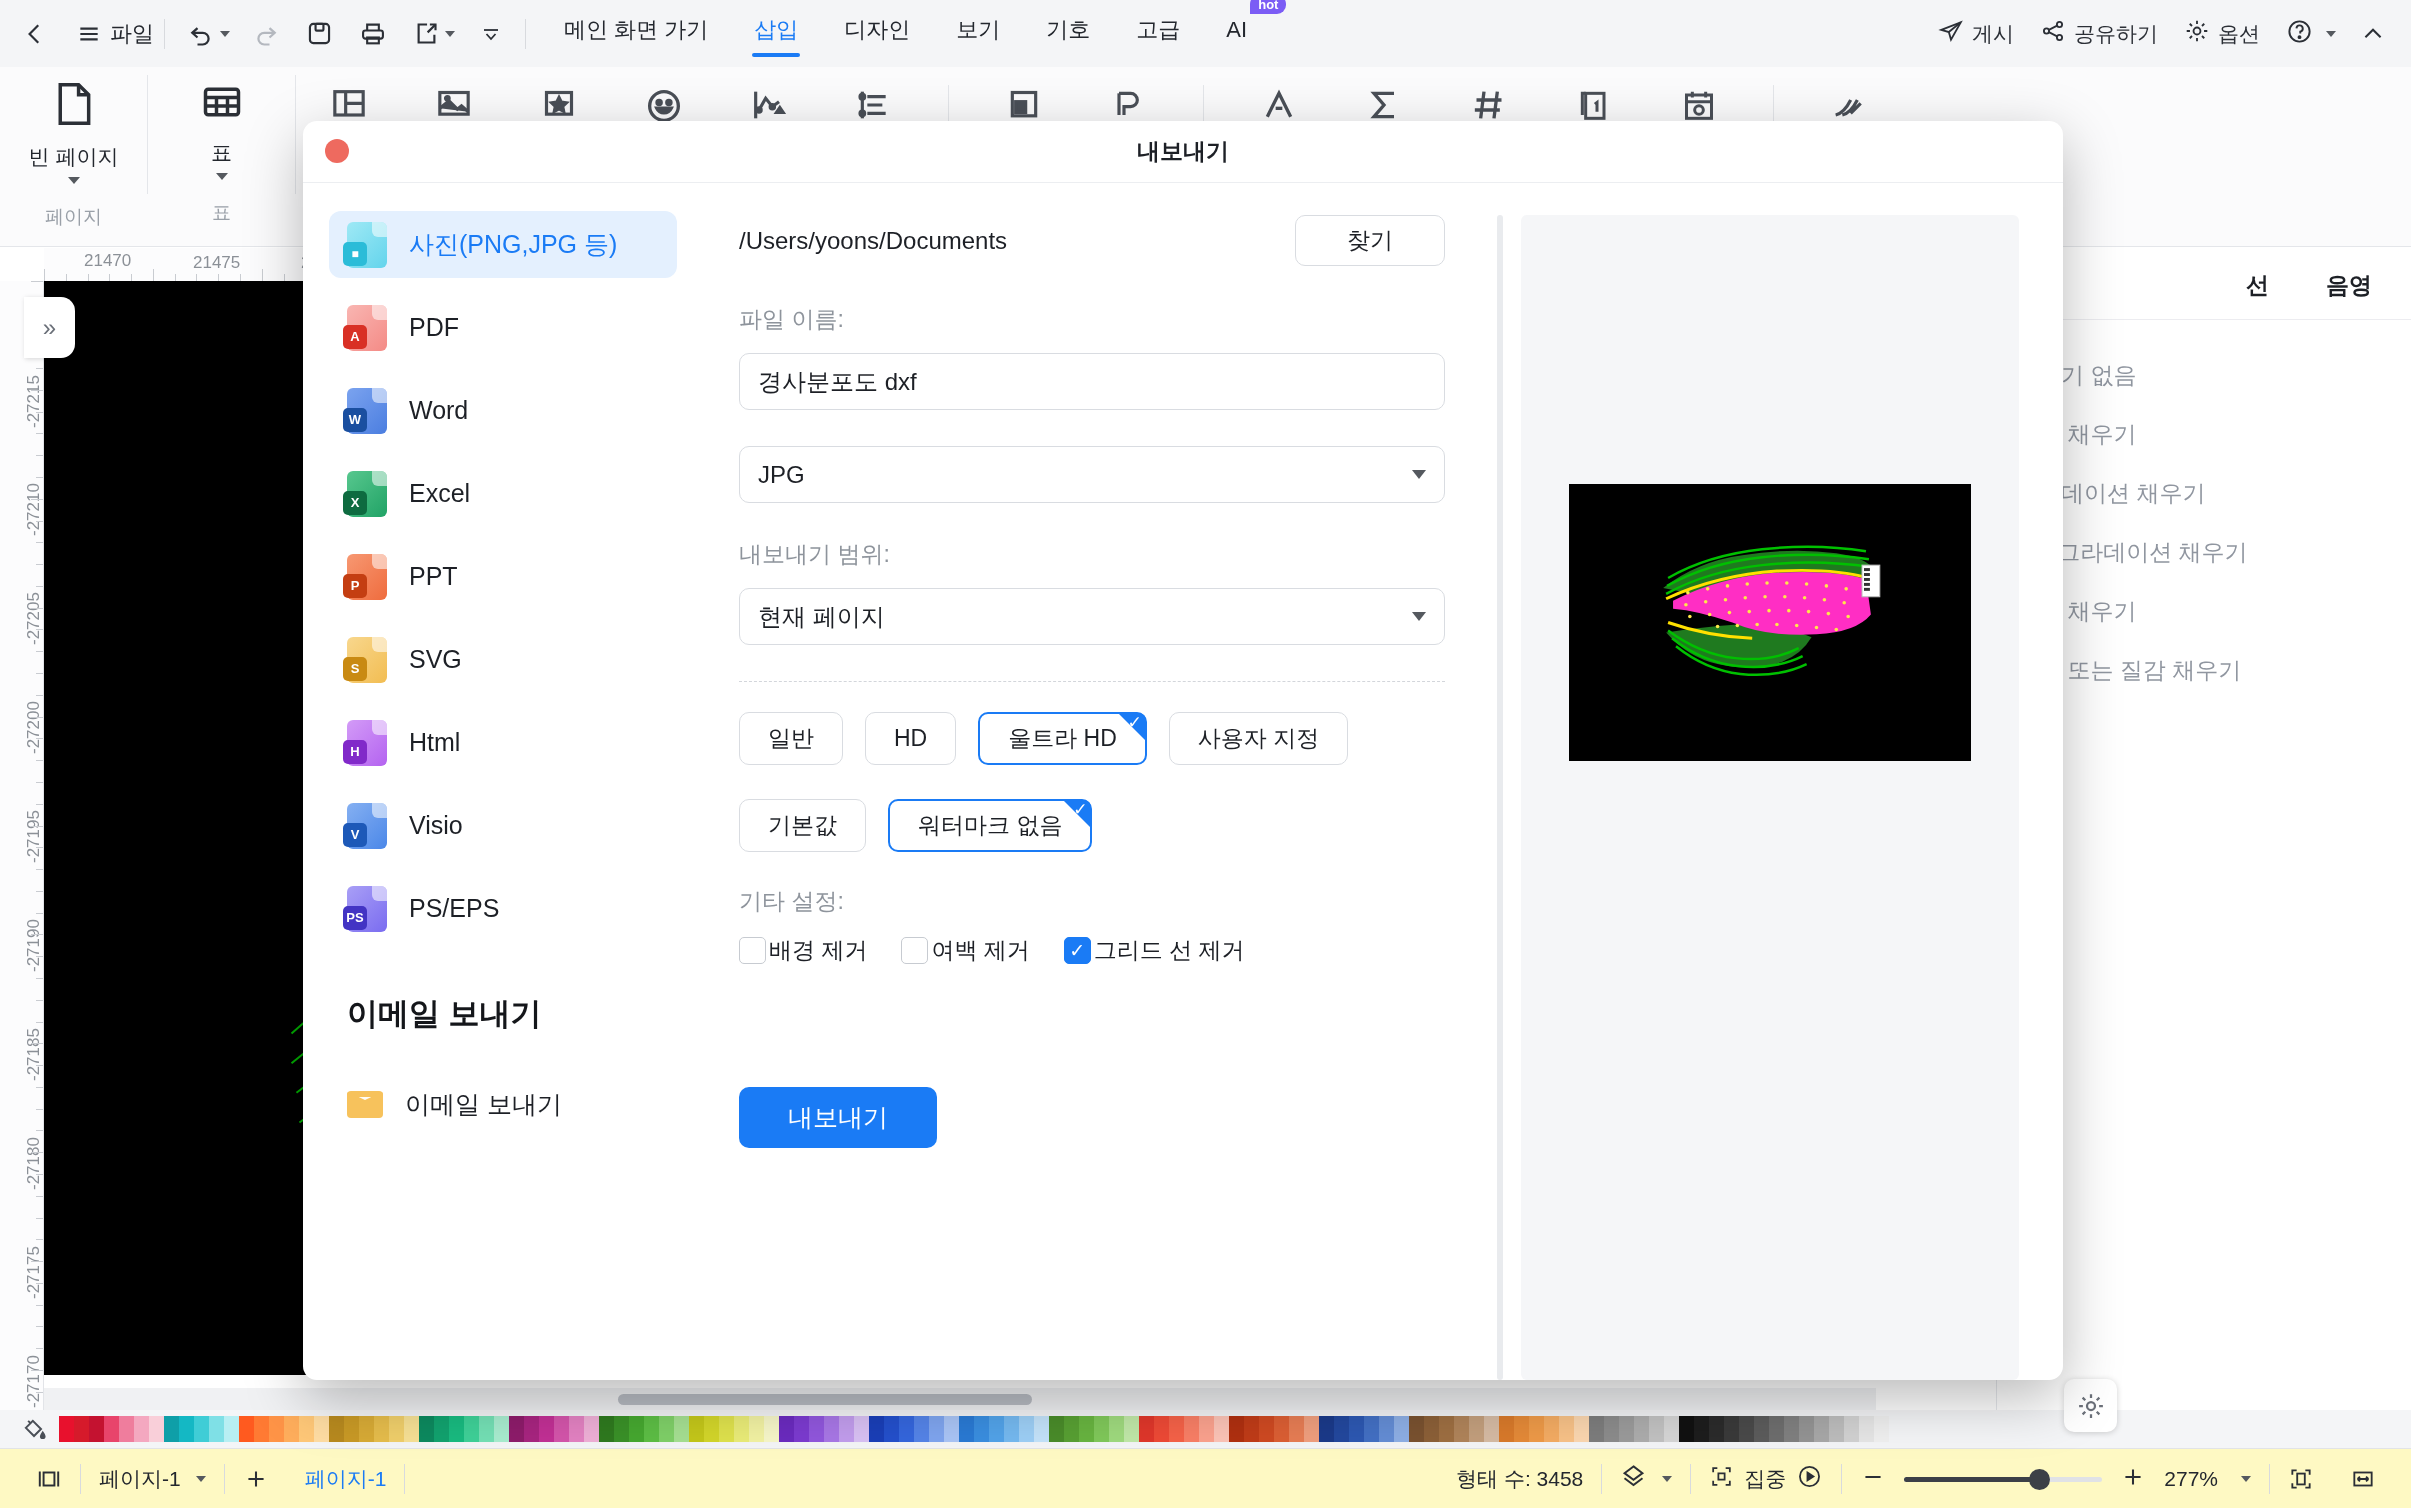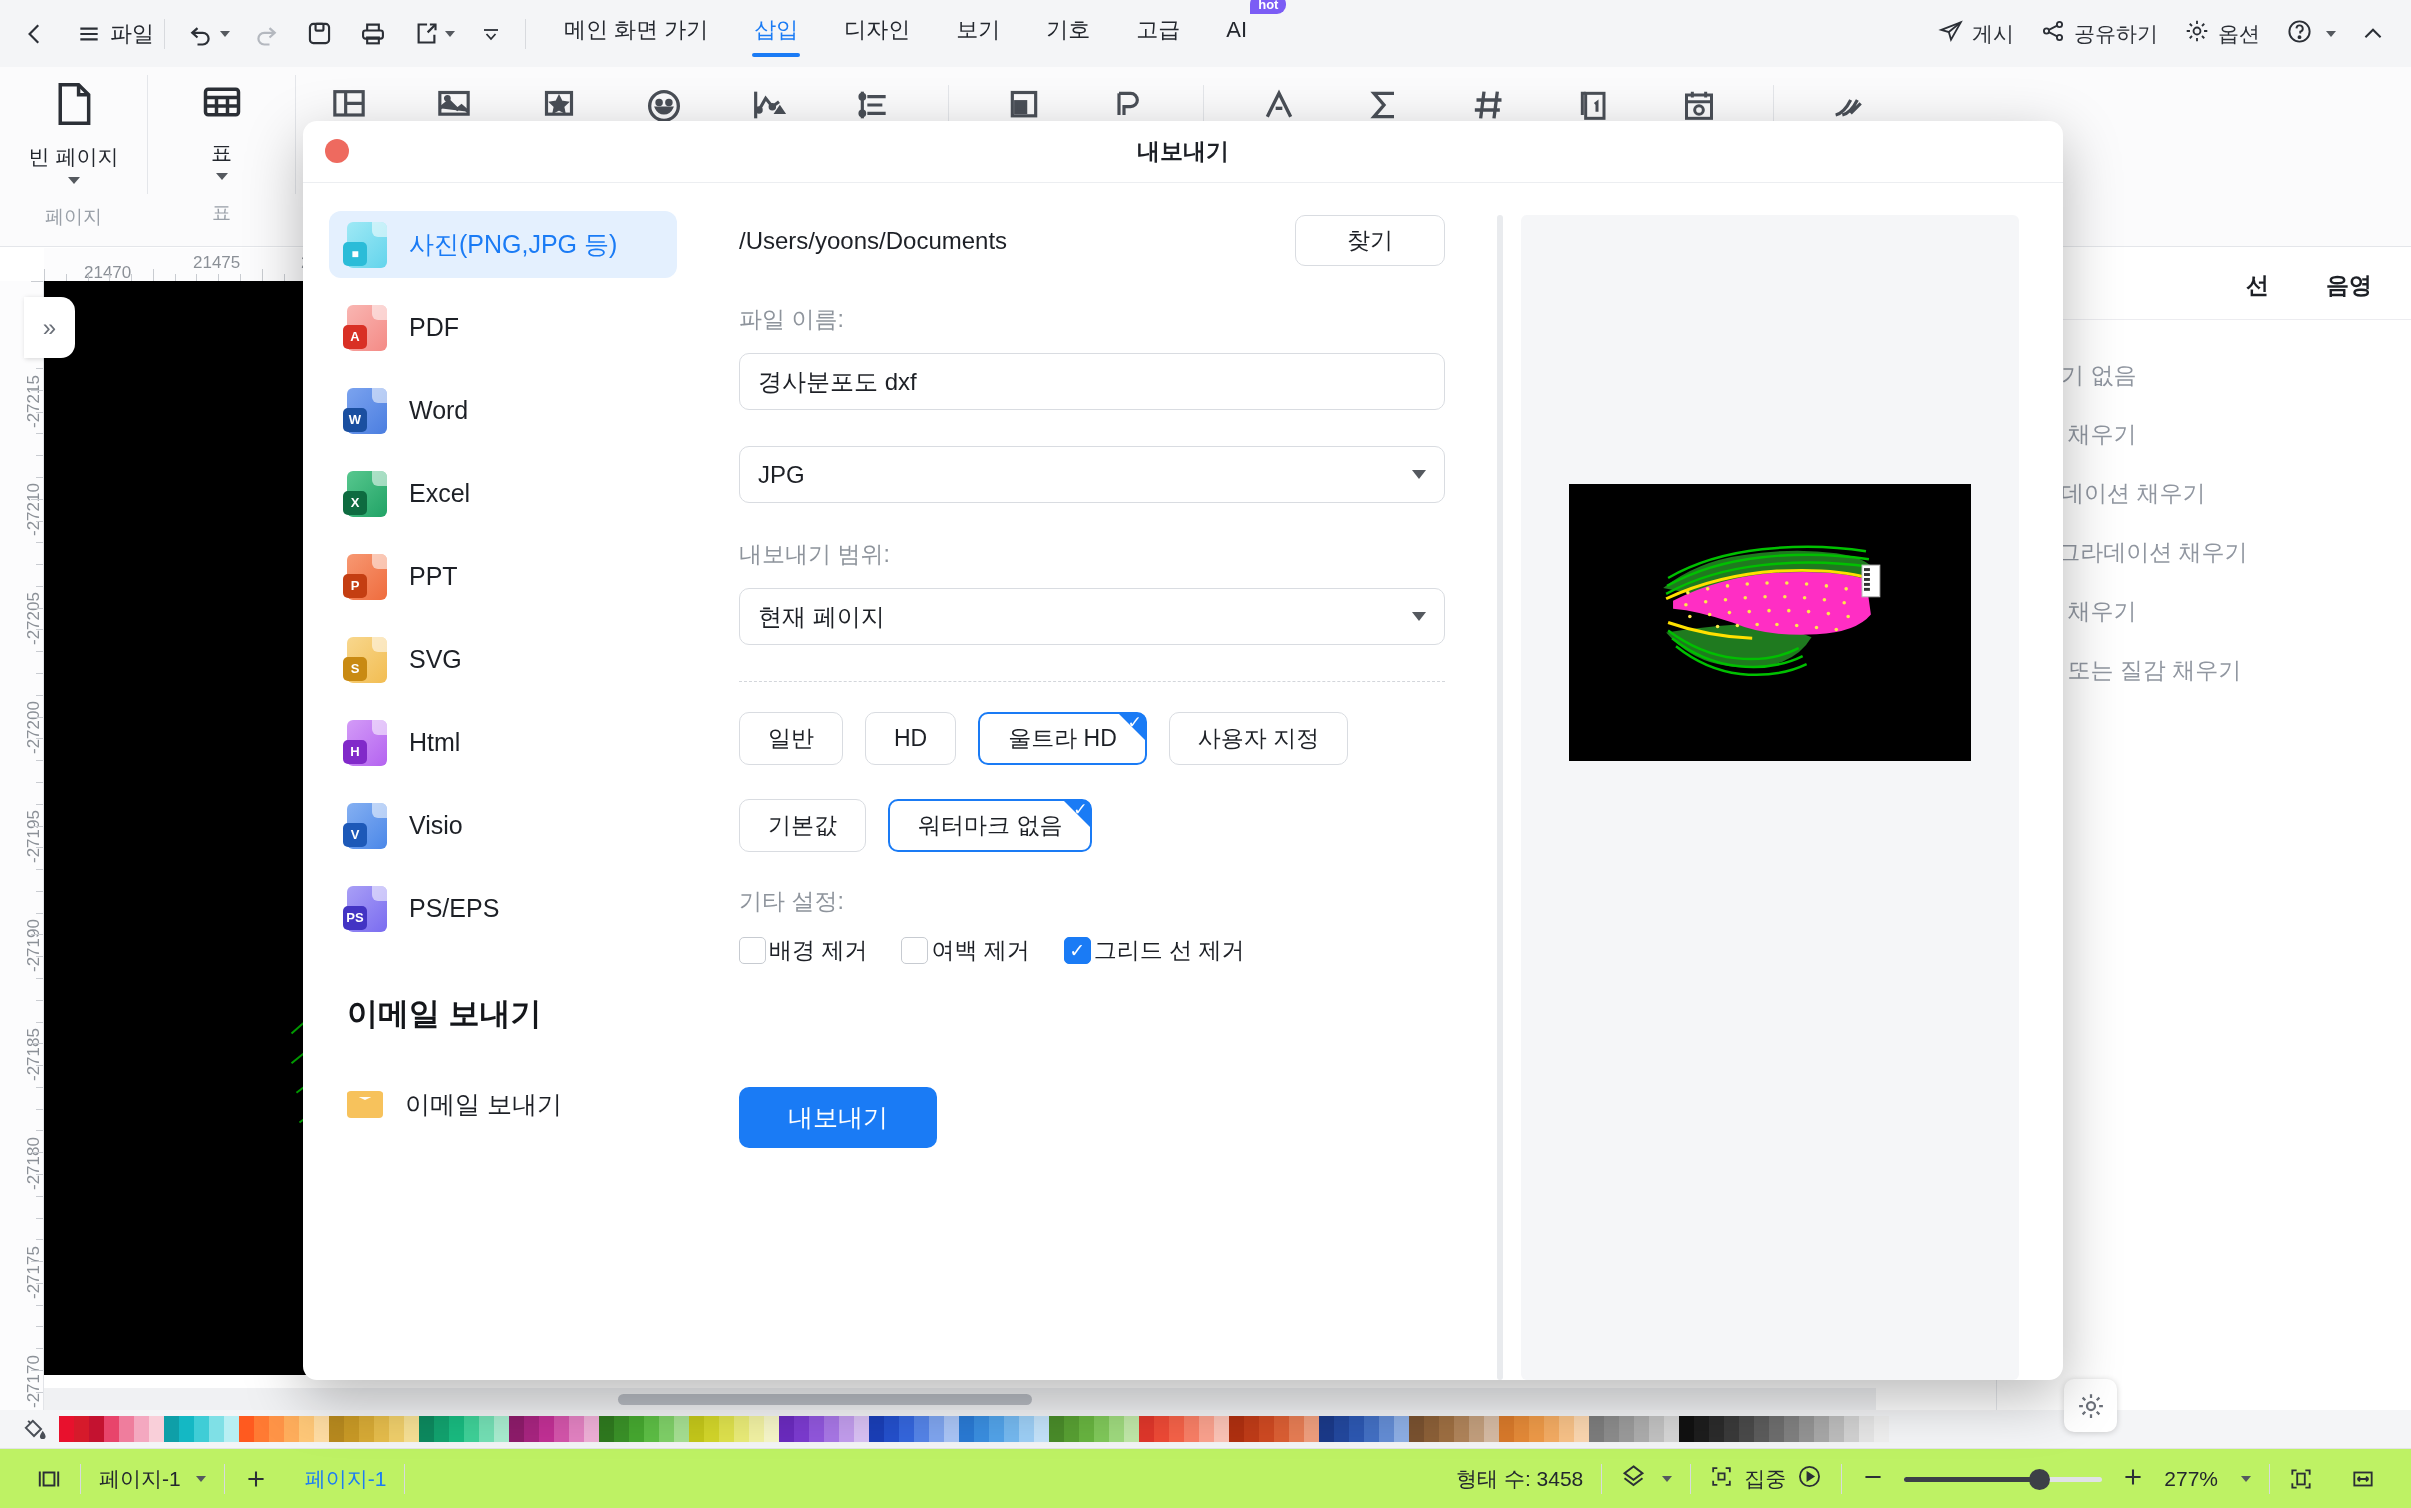--- a/index.html
+++ b/index.html
@@ -122,21 +122,21 @@
   }
   .palette {
     position: absolute; bottom: 61px; left: 0; width: 2412px; height: 38px;
     background: #f4f5f7; display: flex; align-items: center; padding-left: 8px;
   }
   .pal-tool { width: 51px; display: flex; align-items: center; justify-content: center; }
   .swatches { display: flex; }
   .swatch { width: 15px; height: 26px; }
   .statusbar {
     position: absolute; bottom: 0; left: 0; width: 2412px; height: 61px;
-    background: #bef264; border-top: 1px solid #e1e3e7;
+    background: #fef9c3; border-top: 1px solid #e1e3e7;
     display: flex; align-items: center; padding: 0 18px;
   }
   .sb-item { font-size: 21px; color: #23272e; display: flex;
              align-items: center; gap: 10px; padding: 0 18px; }
   .sb-sep { width: 1px; height: 30px; background: #d8dade; }
   .page-chip { color: #1a7bf5; font-size: 21px; padding: 0 18px; }
   .zoom-track { width: 198px; height: 5px; background: #e0e2e6;
                 border-radius: 3px; position: relative; }
   .zoom-fill { position: absolute; left: 0; top: 0; height: 5px; width: 135px;
                background: #3c4047; border-radius: 3px; }
@@ -497,21 +497,21 @@
     <div class="rb-vsep" style="margin:0 22px;height:46px;"></div>
     <div class="rb-ic">
       <svg width="42" height="40" viewBox="0 0 24 24" fill="none" stroke="#4a4f57" stroke-width="1.9">
             <path d="M4 18c4-1 7-5 9-9M8 18c4-1 7-5 9-9M13 17l6-6"></path>
           </svg>
     </div>
   </div>
 </div>
 
 <div class="rulerH" id="rulerH">
-      <span class="rk" style="left: 40px; top: 3px; margin-top: 12px;">21470</span>
+      <span class="rk" style="left: 40px; top: 3px;">21470</span>
       <span class="rk" style="left: 149px; top: 5px;">21475</span>
       <span class="rk" style="left: 257px; top: 5px;">21480</span>
       <span class="rt" style="left: 0px; bottom: 0px; width: 1px; height: 12px;"></span>
       <span class="rt" style="left: 22px; bottom: 0px; width: 1px; height: 7px;"></span>
       <span class="rt" style="left: 44px; bottom: 0px; width: 1px; height: 7px;"></span>
       <span class="rt" style="left: 65px; bottom: 0px; width: 1px; height: 7px;"></span>
       <span class="rt" style="left: 87px; bottom: 0px; width: 1px; height: 7px;"></span>
       <span class="rt" style="left: 109px; bottom: 0px; width: 1px; height: 12px;"></span>
       <span class="rt" style="left: 131px; bottom: 0px; width: 1px; height: 7px;"></span>
       <span class="rt" style="left: 152px; bottom: 0px; width: 1px; height: 7px;"></span>

